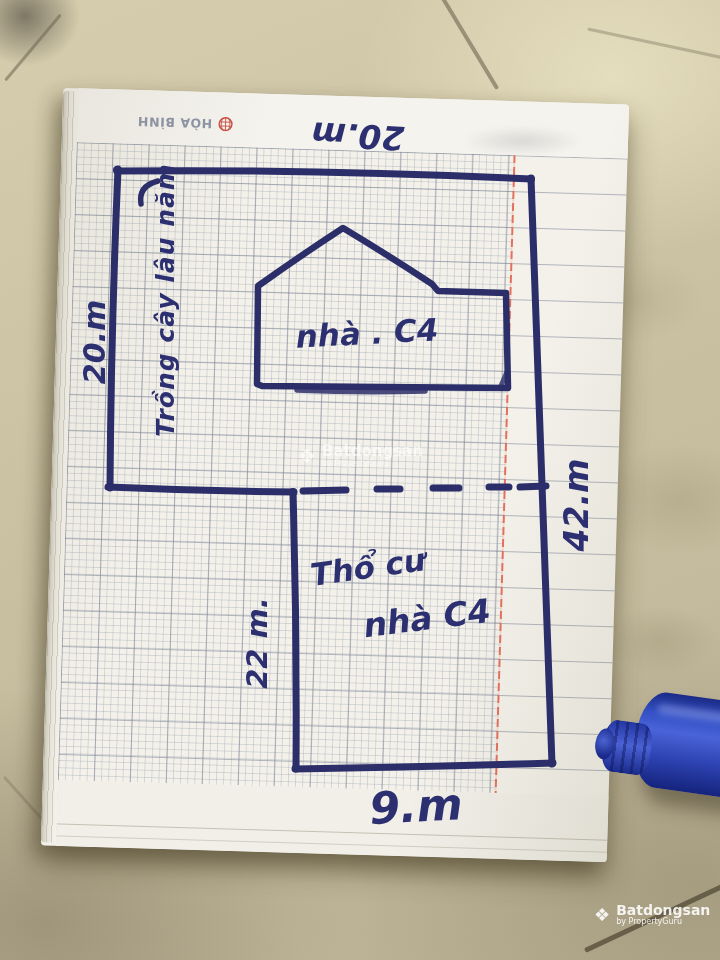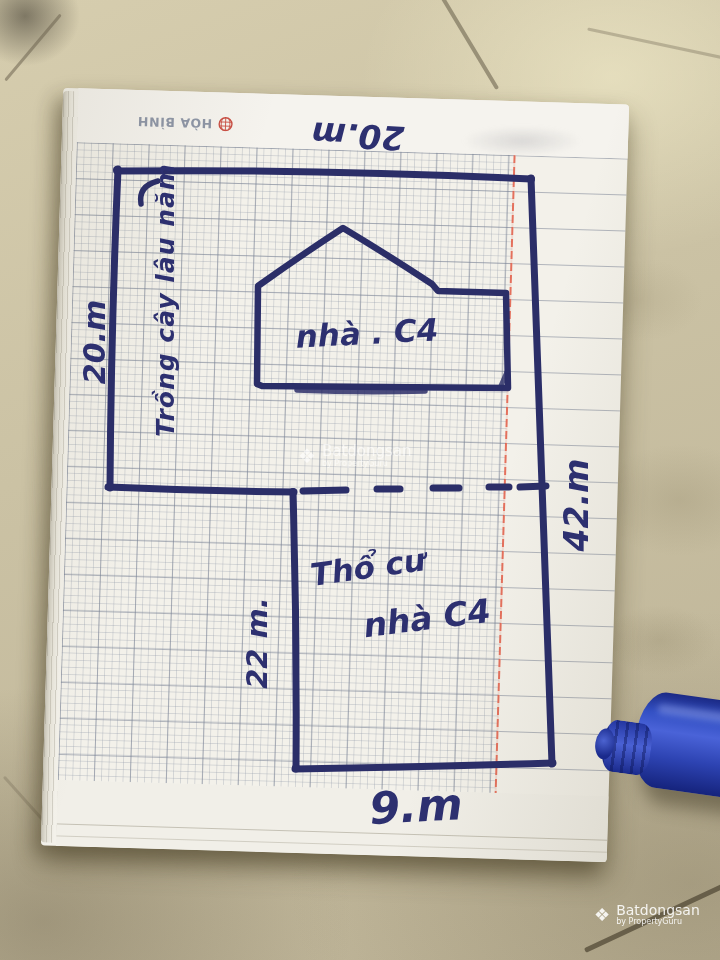--- a/index.html
+++ b/index.html
@@ -84,21 +84,21 @@
   .lbl.house {left:367px;top:333px;font-size:31px;transform:translate(-50%,-50%) rotate(-3deg);}
   .lbl.thocu {left:368px;top:567px;font-size:31px;transform:translate(-50%,-50%) rotate(-8deg);}
   .lbl.nhac4 {left:427px;top:618px;font-size:33px;transform:translate(-50%,-50%) rotate(-7deg);}
   .lbl.in22  {left:257px;top:643px;font-size:29px;transform:translate(-50%,-50%) rotate(-90deg);}
   .lbl.r42   {left:576px;top:505px;font-size:33px;transform:translate(-50%,-50%) rotate(-90deg);}
   .lbl.b9    {left:416px;top:806px;font-size:44px;transform:translate(-50%,-50%) rotate(-3deg);}
   
   .wm{position:absolute;display:flex;align-items:center;gap:6px;color:rgba(255,255,255,.62);}
   .wm .dico{font-style:normal;line-height:1;}
   .wm .col{display:flex;flex-direction:column;line-height:1.05;}
-  .wm .b{font-weight:normal;}
+  .wm .b{font-weight:bold;}
   .wm.center{left:298px;top:444px;}
   .wm.center .dico{font-size:20px;}
   .wm.center .b{font-size:15px;}
   .wm.center .s{font-size:8px;}
   .wm.corner{left:594px;top:903px;color:rgba(255,255,255,.88);}
   .wm.corner .dico{font-size:18px;}
   .wm.corner .b{font-size:14px;}
   .wm.corner .s{font-size:8px;}
   
   .pen{position:absolute;left:600px;top:692px;width:146px;height:118px;transform:rotate(8deg);}

